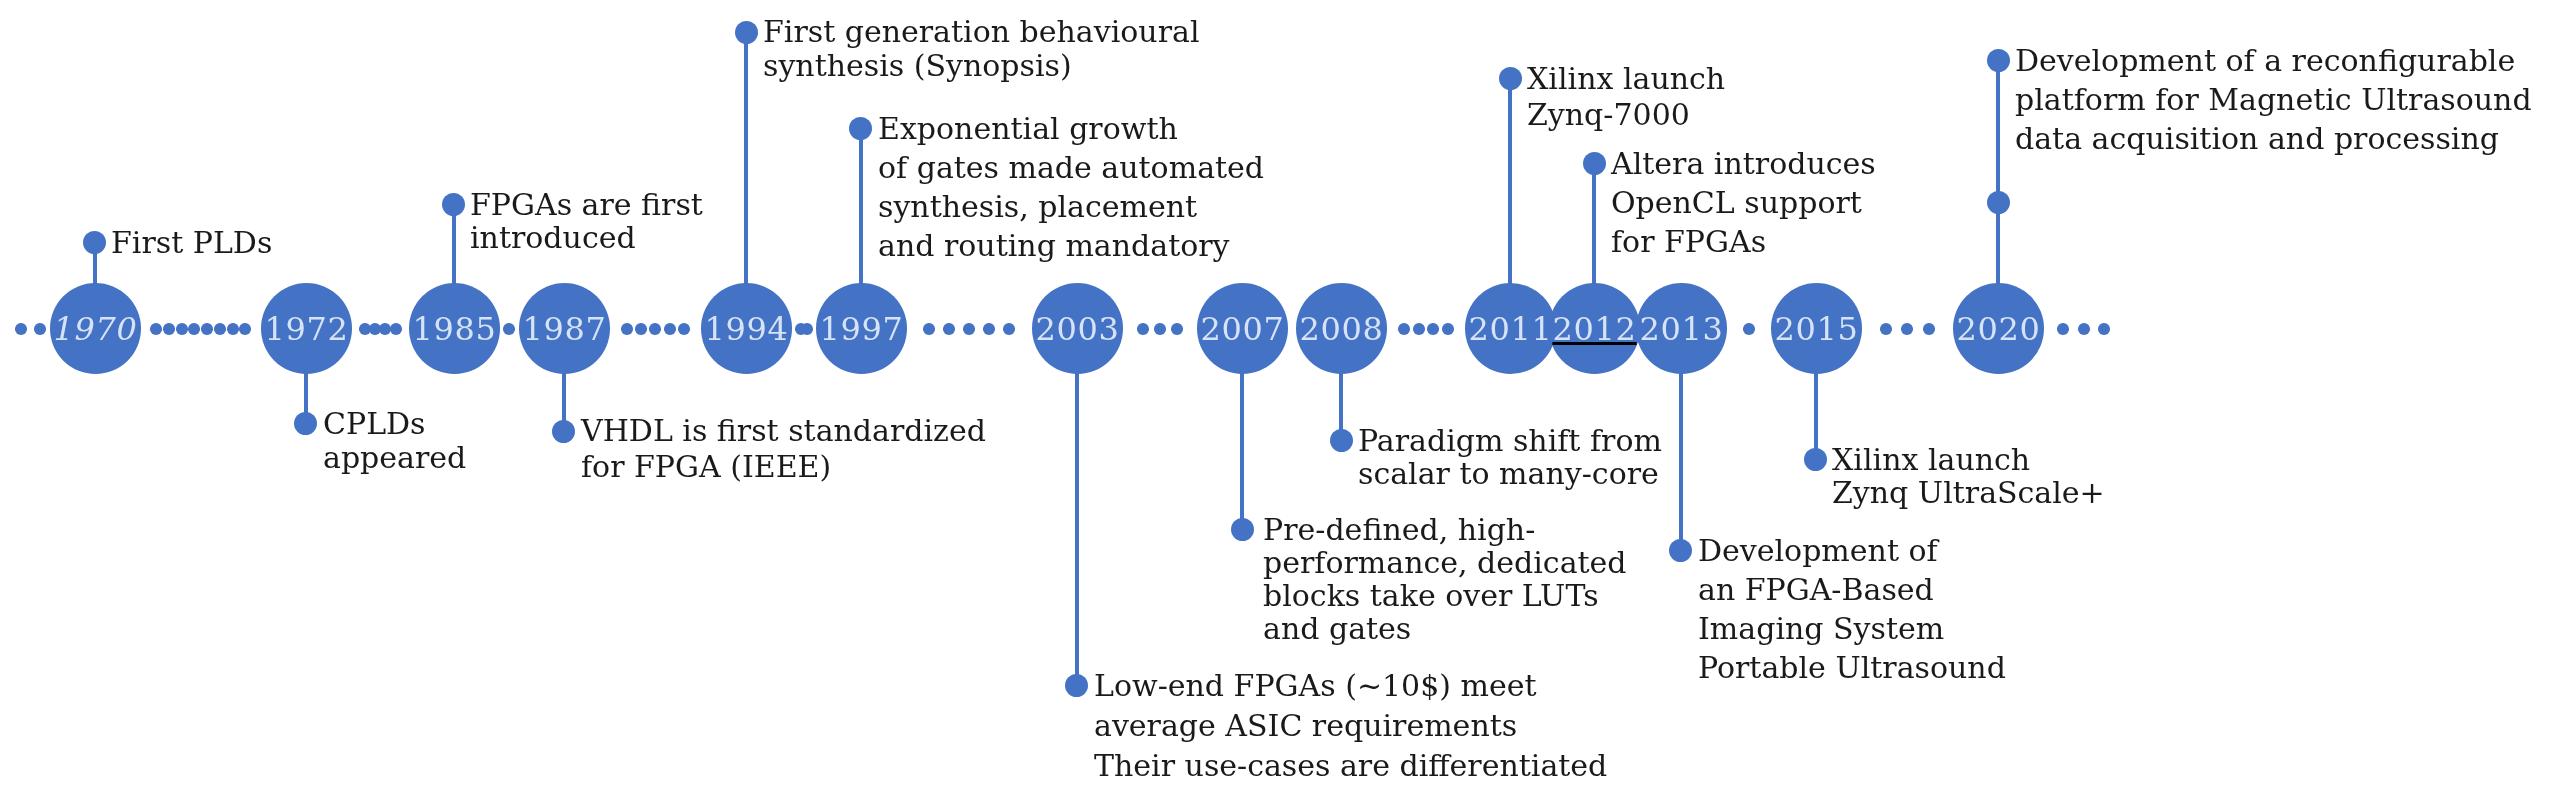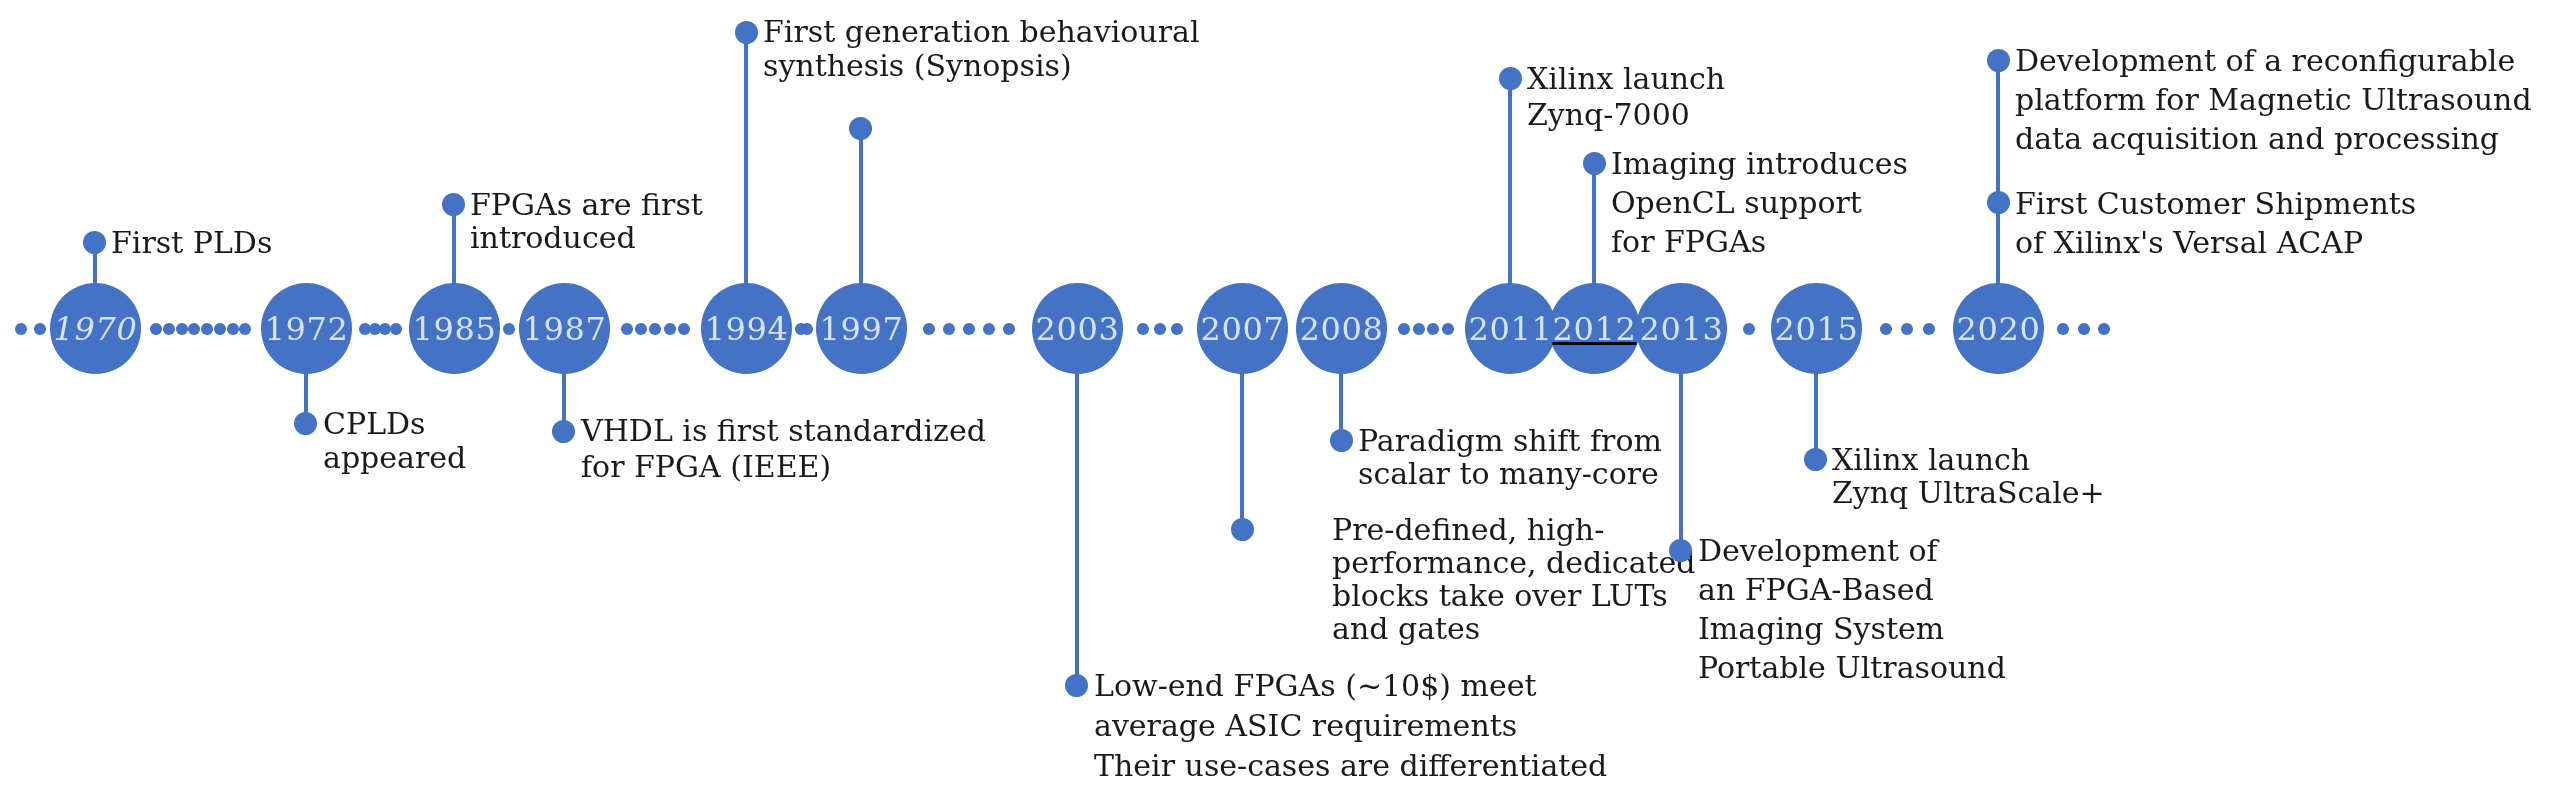--- a/index.html
+++ b/index.html
@@ -94,20 +94,26 @@
       <div>First generation behavioural</div>
       <div>synthesis (Synopsis)</div>
     </div>
     <div class="node" style="left: 701px; top: 283px; width: 91px; height: 91px;">
       <span class="year">1994</span>
     </div>
     <div class="tdot" style="left: 795px; top: 323px; width: 11.7px; height: 11.7px;"></div>
     <div class="tdot" style="left: 801px; top: 323px; width: 11.7px; height: 11.7px;"></div>
     <div class="stem" style="left: 859px; top: 129px; height: 200px;"></div>
     <div class="tdot" style="left: 849px; top: 117px; width: 23.4px; height: 23.4px;"></div>
+    <div class="ann" style="left: 878px; top: 109px; line-height: 39px;">
+      <div>Exponential growth</div>
+      <div>of gates made automated</div>
+      <div>synthesis, placement</div>
+      <div>and routing mandatory</div>
+    </div>
     <div class="node" style="left: 816px; top: 283px; width: 91px; height: 91px;">
       <span class="year">1997</span>
     </div>
     <div class="tdot" style="left: 923px; top: 323px; width: 11.7px; height: 11.7px;"></div>
     <div class="tdot" style="left: 943px; top: 323px; width: 11.7px; height: 11.7px;"></div>
     <div class="tdot" style="left: 963px; top: 323px; width: 11.7px; height: 11.7px;"></div>
     <div class="tdot" style="left: 983px; top: 323px; width: 11.7px; height: 11.7px;"></div>
     <div class="tdot" style="left: 1003px; top: 323px; width: 11.7px; height: 11.7px;"></div>
     <div class="stem" style="left: 1075px; top: 329px; height: 357px;"></div>
     <div class="tdot" style="left: 1065px; top: 674px; width: 23.4px; height: 23.4px;"></div>
@@ -117,21 +123,21 @@
       <div>Their use-cases are differentiated</div>
     </div>
     <div class="node" style="left: 1032px; top: 283px; width: 91px; height: 91px;">
       <span class="year">2003</span>
     </div>
     <div class="tdot" style="left: 1137px; top: 323px; width: 11.7px; height: 11.7px;"></div>
     <div class="tdot" style="left: 1154px; top: 323px; width: 11.7px; height: 11.7px;"></div>
     <div class="tdot" style="left: 1171px; top: 323px; width: 11.7px; height: 11.7px;"></div>
     <div class="stem" style="left: 1240px; top: 329px; height: 201px;"></div>
     <div class="tdot" style="left: 1231px; top: 518px; width: 23.4px; height: 23.4px;"></div>
-    <div class="ann" style="left: 1332px; top: 513px; line-height: 33px;">
+    <div class="ann" style="left: 1263px; top: 513px; line-height: 33px;">
       <div>Pre-defined, high-</div>
       <div>performance, dedicated</div>
       <div>blocks take over LUTs</div>
       <div>and gates</div>
     </div>
     <div class="node" style="left: 1197px; top: 283px; width: 91px; height: 91px;">
       <span class="year">2007</span>
     </div>
     <div class="stem" style="left: 1339px; top: 329px; height: 111px;"></div>
     <div class="tdot" style="left: 1330px; top: 429px; width: 23.4px; height: 23.4px;"></div>
@@ -151,21 +157,21 @@
     <div class="ann" style="left: 1527px; top: 61px; line-height: 36px;">
       <div>Xilinx launch</div>
       <div>Zynq-7000</div>
     </div>
     <div class="node" style="left: 1465px; top: 283px; width: 91px; height: 91px;">
       <span class="year">2011</span>
     </div>
     <div class="stem" style="left: 1592px; top: 164px; height: 165px;"></div>
     <div class="tdot" style="left: 1583px; top: 152px; width: 23.4px; height: 23.4px;"></div>
     <div class="ann" style="left: 1611px; top: 144px; line-height: 39px;">
-      <div>Imaging introduces</div>
+      <div>Altera introduces</div>
       <div>OpenCL support</div>
       <div>for FPGAs</div>
     </div>
     <div class="node" style="left: 1549px; top: 283px; width: 91px; height: 91px; text-decoration: underline;">
       <span class="year">2012</span>
     </div>
     <div class="stem" style="left: 1679px; top: 329px; height: 221px;"></div>
     <div class="tdot" style="left: 1669px; top: 539px; width: 23.4px; height: 23.4px;"></div>
     <div class="ann" style="left: 1698px; top: 531px; line-height: 39px;">
       <div>Development of</div>
@@ -190,21 +196,17 @@
     <div class="tdot" style="left: 1901px; top: 323px; width: 11.7px; height: 11.7px;"></div>
     <div class="tdot" style="left: 1923px; top: 323px; width: 11.7px; height: 11.7px;"></div>
     <div class="stem" style="left: 1996px; top: 61px; height: 268px;"></div>
     <div class="tdot" style="left: 1987px; top: 49px; width: 23.4px; height: 23.4px;"></div>
     <div class="ann" style="left: 2015px; top: 41px; line-height: 39px;">
       <div>Development of a reconfigurable</div>
       <div>platform for Magnetic Ultrasound</div>
       <div>data acquisition and processing</div>
     </div>
     <div class="tdot" style="left: 1987px; top: 191px; width: 23.4px; height: 23.4px;"></div>
-    <div class="ann" style="left: 2015px; top: 184px; line-height: 39px;">
-      <div>First Customer Shipments</div>
-      <div>of Xilinx's Versal ACAP</div>
-    </div>
     <div class="node" style="left: 1953px; top: 283px; width: 91px; height: 91px;">
       <span class="year">2020</span>
     </div>
   </div>
 
 
 </body></html>

